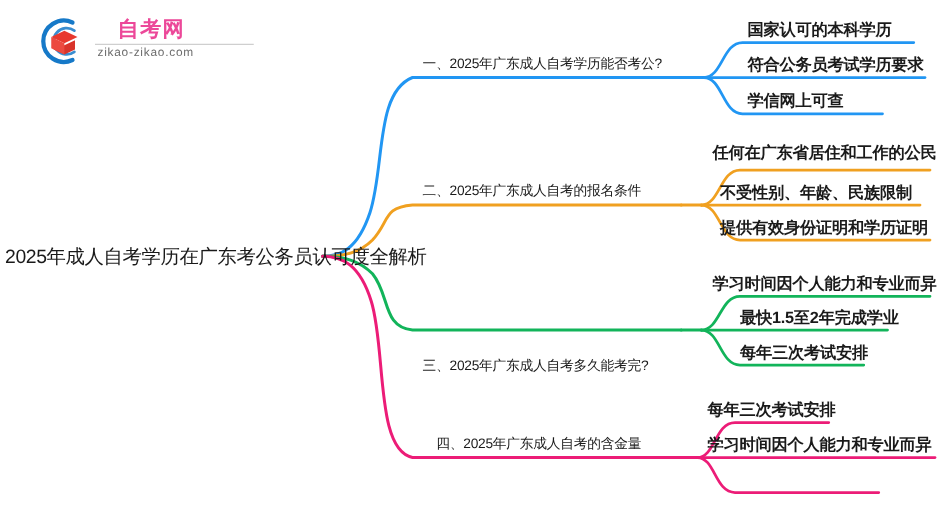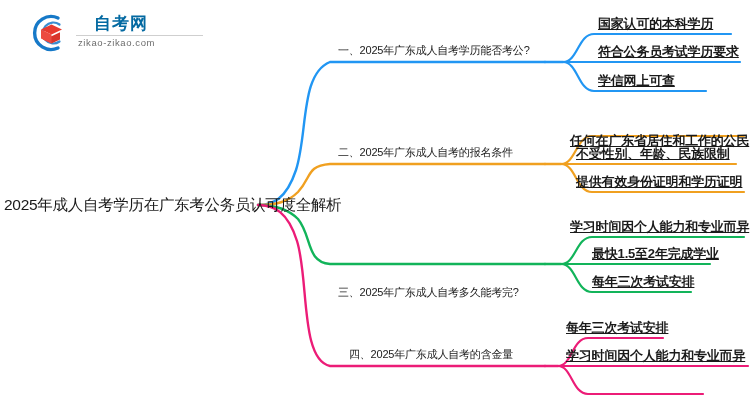--- a/index.html
+++ b/index.html
@@ -39,21 +39,21 @@
     top: 0px;
     width: 130px;
     height: 44px;
   }
   .logo-zh {
     position: absolute;
     left: 18px;
     top: 2px;
     font-size: 17px;
     font-weight: bold;
-    color: #0369a1;
+    color: #ec4899;
     letter-spacing: 1px;
     white-space: nowrap;
   }
   .logo-rule {
     position: absolute;
     left: 0px;
     top: 25px;
     width: 127px;
     height: 1px;
     background: #cfcfcf;
@@ -94,21 +94,20 @@
   }
   .branch-label {
     font-size: 11px;
     font-weight: normal;
     letter-spacing: -0.2px;
   }
   .leaf-label {
     font-size: 13px;
     font-weight: bold;
     letter-spacing: -0.2px;
-    text-decoration: underline;
   }
 </style>
 </head>
 <body>
 
 <div id="canvas">
 
   <div id="logo">
     <svg id="logo-mark" viewBox="0 0 42 42">
       <path d="M30 6 A16.5 16.5 0 1 0 30 36" fill="none" stroke="#1679C8" stroke-width="3.4" stroke-linecap="round"></path>
@@ -161,21 +160,21 @@
   </svg>
 
   <div class="node-text root-label">2025年成人自考学历在广东考公务员认可度全解析</div>
 
   <div class="node-text branch-label" style="left:338px; top:43px;">一、2025年广东成人自考学历能否考公?</div>
   <div class="node-text leaf-label" style="left:598px; top:15px;">国家认可的本科学历</div>
   <div class="node-text leaf-label" style="left:598px; top:43px;">符合公务员考试学历要求</div>
   <div class="node-text leaf-label" style="left:598px; top:72px;">学信网上可查</div>
 
   <div class="node-text branch-label" style="left:338px; top:145px;">二、2025年广东成人自考的报名条件</div>
-  <div class="node-text leaf-label" style="left:570px; top:132px;">任何在广东省居住和工作的公民</div>
+  <div class="node-text leaf-label" style="left:570px; top:113px;">任何在广东省居住和工作的公民</div>
   <div class="node-text leaf-label" style="left:576px; top:145px;">不受性别、年龄、民族限制</div>
   <div class="node-text leaf-label" style="left:576px; top:173px;">提供有效身份证明和学历证明</div>
 
   <div class="node-text branch-label" style="left:338px; top:245px;margin-top:40px;">三、2025年广东成人自考多久能考完?</div>
   <div class="node-text leaf-label" style="left:570px; top:218px;">学习时间因个人能力和专业而异</div>
   <div class="node-text leaf-label" style="left:592px; top:245px;">最快1.5至2年完成学业</div>
   <div class="node-text leaf-label" style="left:592px; top:273px;">每年三次考试安排</div>
 
   <div class="node-text branch-label" style="left:338px; top:347px;margin-left:11px;">四、2025年广东成人自考的含金量</div>
   <div class="node-text leaf-label" style="left:566px; top:319px;">每年三次考试安排</div>

